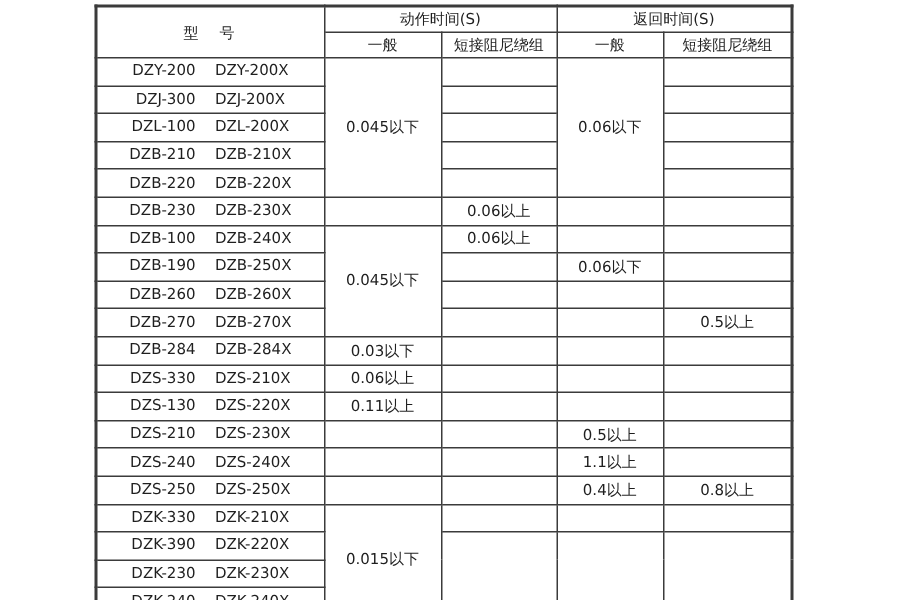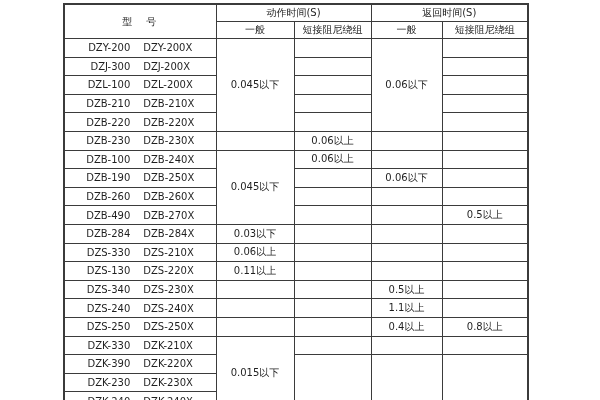--- a/index.html
+++ b/index.html
@@ -111,21 +111,21 @@
           <td>0.06以下</td>
           <td></td>
         </tr>
         <tr>
           <td class="model"><span>DZB-260</span><span>DZB-260X</span></td>
           <td></td>
           <td></td>
           <td></td>
         </tr>
         <tr>
-          <td class="model"><span>DZB-490</span><span>DZB-270X</span></td>
+          <td class="model"><span>DZB-270</span><span>DZB-270X</span></td>
           <td></td>
           <td></td>
           <td>0.5以上</td>
         </tr>
         <tr>
           <td class="model"><span>DZB-284</span><span>DZB-284X</span></td>
           <td>0.03以下</td>
           <td></td>
           <td></td>
           <td></td>
@@ -138,21 +138,21 @@
           <td></td>
         </tr>
         <tr>
           <td class="model"><span>DZS-130</span><span>DZS-220X</span></td>
           <td>0.11以上</td>
           <td></td>
           <td></td>
           <td></td>
         </tr>
         <tr>
-          <td class="model"><span>DZS-340</span><span>DZS-230X</span></td>
+          <td class="model"><span>DZS-210</span><span>DZS-230X</span></td>
           <td></td>
           <td></td>
           <td>0.5以上</td>
           <td></td>
         </tr>
         <tr>
           <td class="model"><span>DZS-240</span><span>DZS-240X</span></td>
           <td></td>
           <td></td>
           <td>1.1以上</td>

